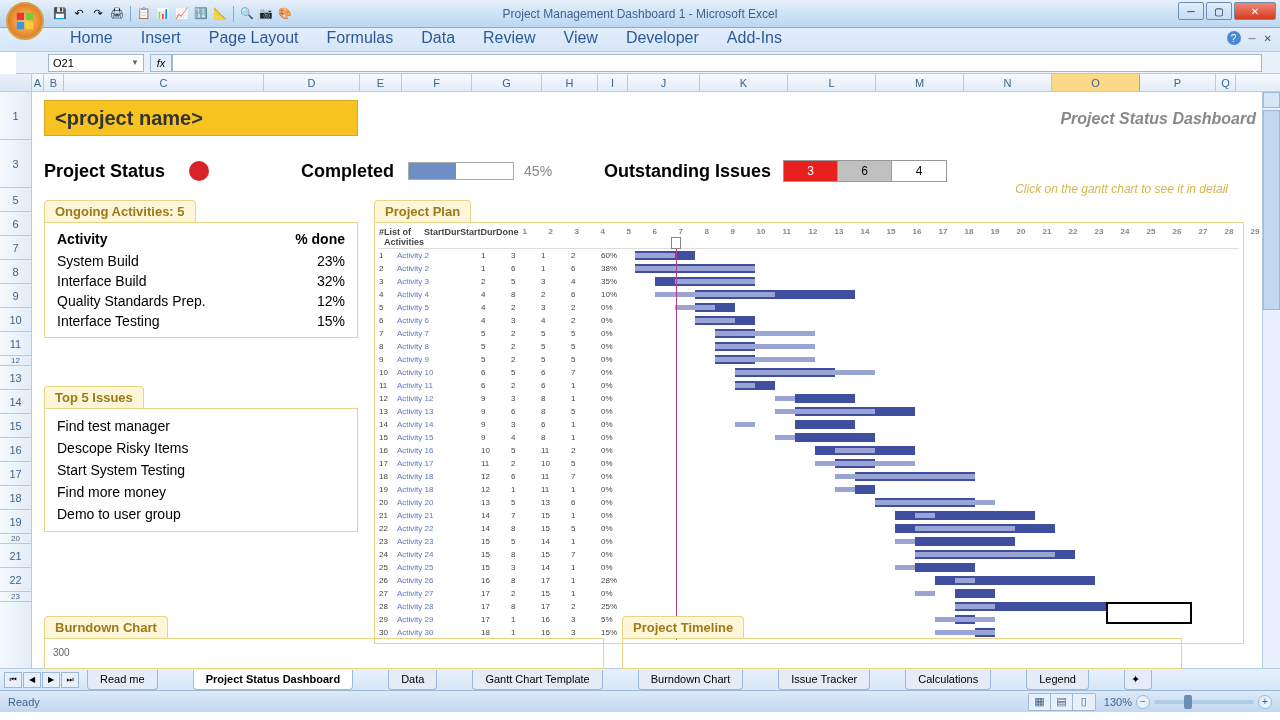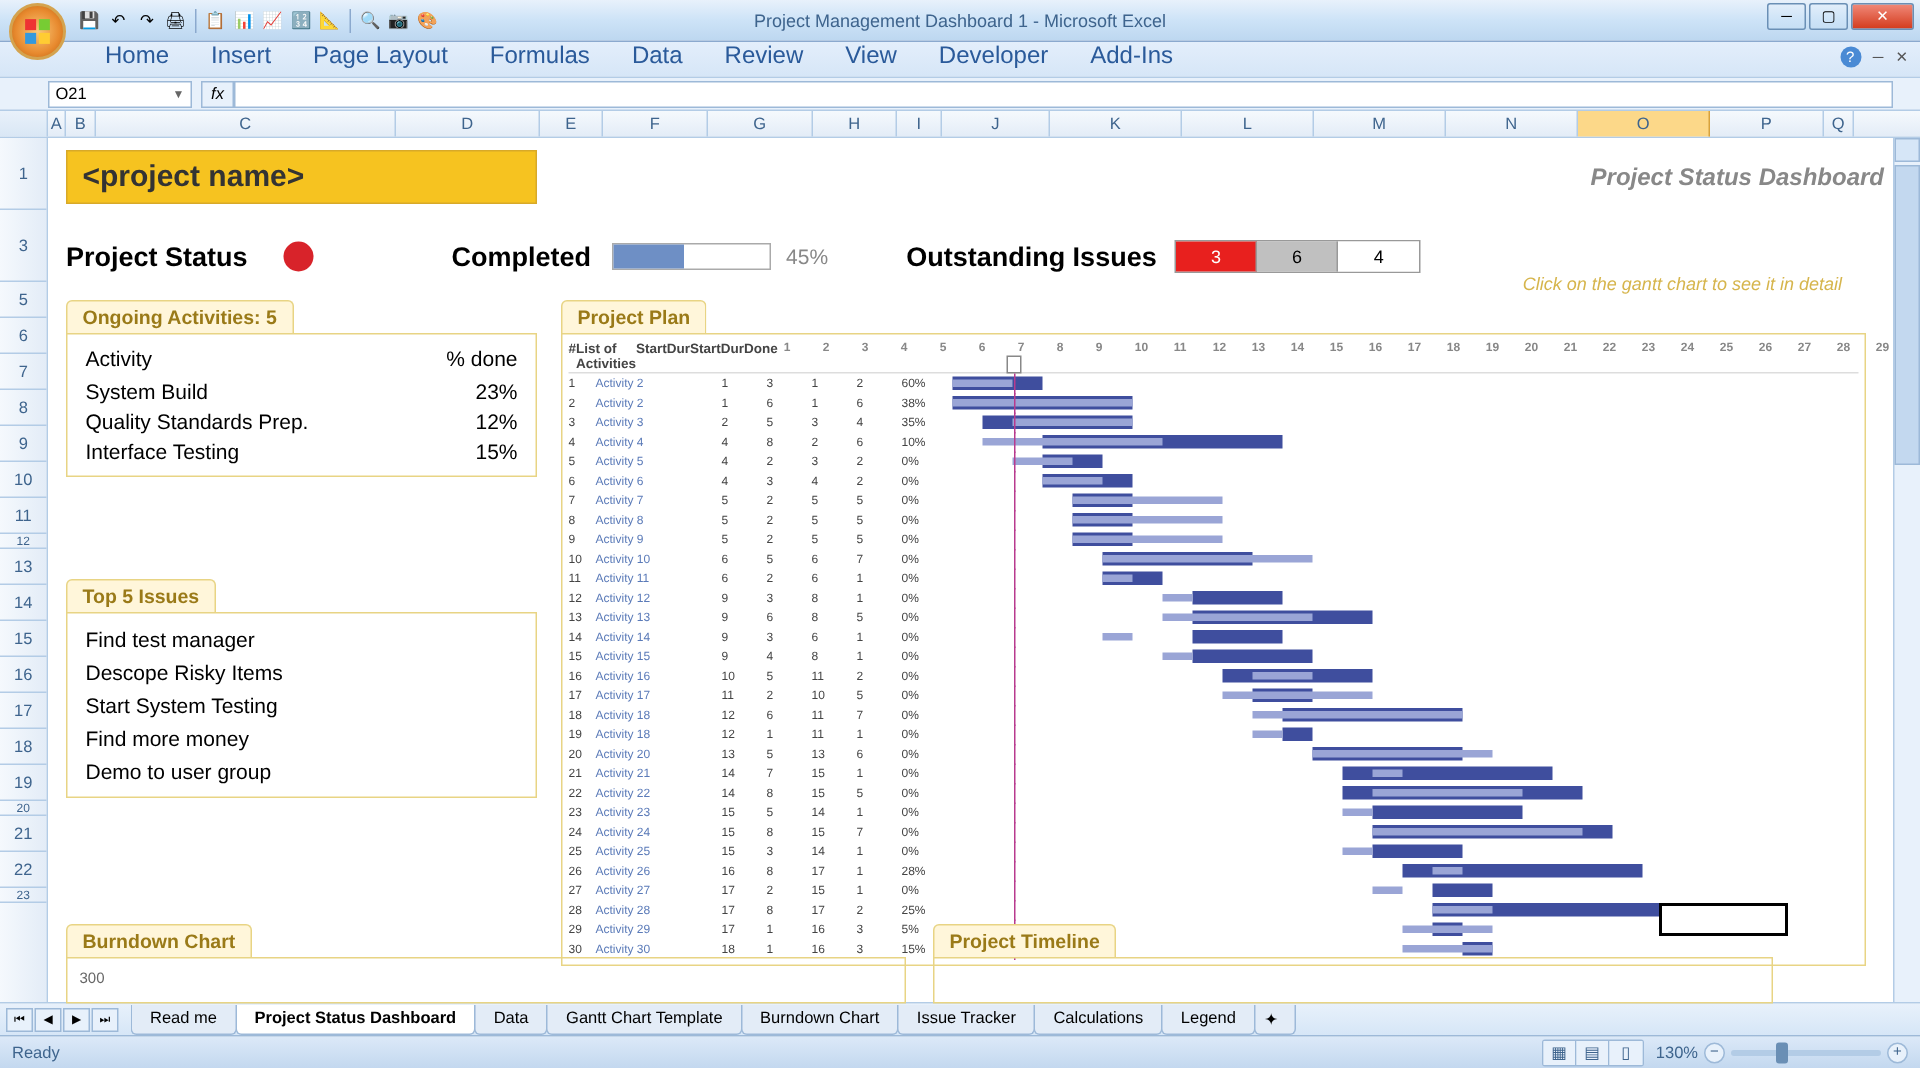--- a/index.html
+++ b/index.html
@@ -17,21 +17,21 @@
 .winbtn { width: 26px; height: 18px; border: 1px solid #6a8fb5; background: linear-gradient(#e6f0fa,#c8dce f0); border-radius: 2px; font-size: 10px; display:flex;align-items:center;justify-content:center; cursor:pointer;}
 .winbtn.close { background: linear-gradient(#f08878,#d43c1e); color:#fff; width:42px;}
 
 
 .ribbon-tabs { height: 24px; background: linear-gradient(#e3eefb,#d6e6f7); border-bottom: 1px solid #b3cce6; display: flex; align-items: flex-end; padding-left: 56px; gap: 2px; position:relative;}
 .rtab { padding: 4px 14px; color: #2a5a9a; font-size: 16px; cursor: pointer; }
 .ribbon-help { position:absolute; right:8px; top:3px; display:flex; gap:8px; align-items:center;}
 .ribbon-help .hb{ width:14px; height:14px; border-radius:50%; background:#4a8ad4; color:#fff; font-size:10px; display:flex;align-items:center;justify-content:center;}
 
 
-.namebox-row { height: 22px; background: #e8f1fb; border-bottom: 1px solid #b3cce6; display: flex; align-items: center; }
+.namebox-row { height: 22px; background: #e8f1fb; border-bottom: 1px solid #b3cce6; display: flex; align-items: center; margin-left: 16px; }
 .namebox { width: 96px; height: 18px; margin-left: 32px; border: 1px solid #9db9d8; background: #fff; padding: 0 4px; font-size: 11px; display:flex; align-items:center; justify-content:space-between;}
 .namebox .dd{ font-size:8px; color:#666;}
 .fx-group { display:flex; align-items:center; margin-left:6px; gap:4px;}
 .fx-btn { width:22px; height:18px; border:1px solid #9db9d8; font-style:italic; font-size:11px; display:flex;align-items:center;justify-content:center; background:#e8f1fb;}
 .formulabar { flex:1; height:18px; border:1px solid #9db9d8; background:#fff; margin-right:18px;}
 
 
 .colhdr-row { height: 18px; background: linear-gradient(#f5f9fd,#e3ecf7); border-bottom: 1px solid #b3cce6; display: flex; }
 .selall { width: 32px; border-right:1px solid #b3cce6; background:linear-gradient(#e9f1fa,#d9e7f5);}
 .colhdr { border-right: 1px solid #b3cce6; text-align: center; color: #3e648d; font-size: 11px; line-height:18px;}
@@ -59,21 +59,21 @@
 .oi-boxes { display:flex; margin-left:12px; border:1px solid #999;}
 .oi-box { width:54px; height:20px; text-align:center; font-size:12px; font-weight:normal; line-height:20px;}
 .oi-box.red{background:#e8201e; color:#fff; border-right:1px solid #999;}
 .oi-box.gray{background:#c0c0c0; border-right:1px solid #999;}
 .oi-box.wht{background:#fff;}
 
 .section-tab { background:#fff6da; border:1px solid #e8d484; border-bottom:none; border-radius:4px 4px 0 0; padding:3px 10px; font-size:13px; font-weight:bold; color:#9a7a18; display:inline-block;}
 .section-body { border:1px solid #e8d484; background:#fff; padding:6px 10px;}
 
 .ongoing { position:absolute; left:12px; top:108px; width:314px;}
-.ongoing .hdr{ display:flex; justify-content:space-between; font-weight:normal; font-size:14px; padding:2px 2px 4px;}
+.ongoing .hdr{ display:flex; justify-content:space-between; font-weight:bold; font-size:14px; padding:2px 2px 4px;}
 .act-row{ display:flex; justify-content:space-between; font-size:14px; padding:2px 2px; }
 
 .issues { position:absolute; left:12px; top:294px; width:314px;}
 .iss-row{ font-size:14px; padding:3px 2px;}
 
 .plan { position:absolute; left:342px; top:108px; width:870px;}
 .plan-body { border:1px solid #e8d484; background:#fff; padding:2px 4px 4px; font-size:9px;}
 .plan-hint { position:absolute; right:16px; top:-18px; font-style:italic; color:#d6b54c; font-size:12px;}
 .gantt-hdr { display:flex; font-weight:bold; color:#444; padding:2px 0 1px; border-bottom:1px solid #ddd;}
 .gh{ text-align:left;}
@@ -260,20 +260,24 @@
       <span class="section-tab">Ongoing Activities: 5</span>
       <div class="section-body">
         <div class="hdr">
             <span>Activity</span>
             <span>% done</span>
           </div>
         <div id="actrows">
             <div class="act-row">
               <span>System Build</span>
               <span>23%</span>
+            </div>
+            <div class="act-row">
+              <span>Interface Build</span>
+              <span>32%</span>
             </div>
             <div class="act-row">
               <span>Quality Standards Prep.</span>
               <span>12%</span>
             </div>
             <div class="act-row">
               <span>Interface Testing</span>
               <span>15%</span>
             </div>
           </div>
@@ -778,21 +782,21 @@
     <div class="sthumb"></div>
 </div>
 
 <div class="tabs-row">
   <div class="nav-arrows">
     <div class="navbtn">⏮</div>
     <div class="navbtn">◀</div>
     <div class="navbtn">▶</div>
     <div class="navbtn">⏭</div>
   </div>
-  <div id="sheettabs" style="display:flex;">
+  <div id="sheettabs" style="display:flex;gap:36px;">
       <div class="sheet-tab">Read me</div>
       <div class="sheet-tab active">Project Status Dashboard</div>
       <div class="sheet-tab">Data</div>
       <div class="sheet-tab">Gantt Chart Template</div>
       <div class="sheet-tab">Burndown Chart</div>
       <div class="sheet-tab">Issue Tracker</div>
       <div class="sheet-tab">Calculations</div>
       <div class="sheet-tab">Legend</div>
       <div class="sheet-tab new">✦</div>
     </div>

